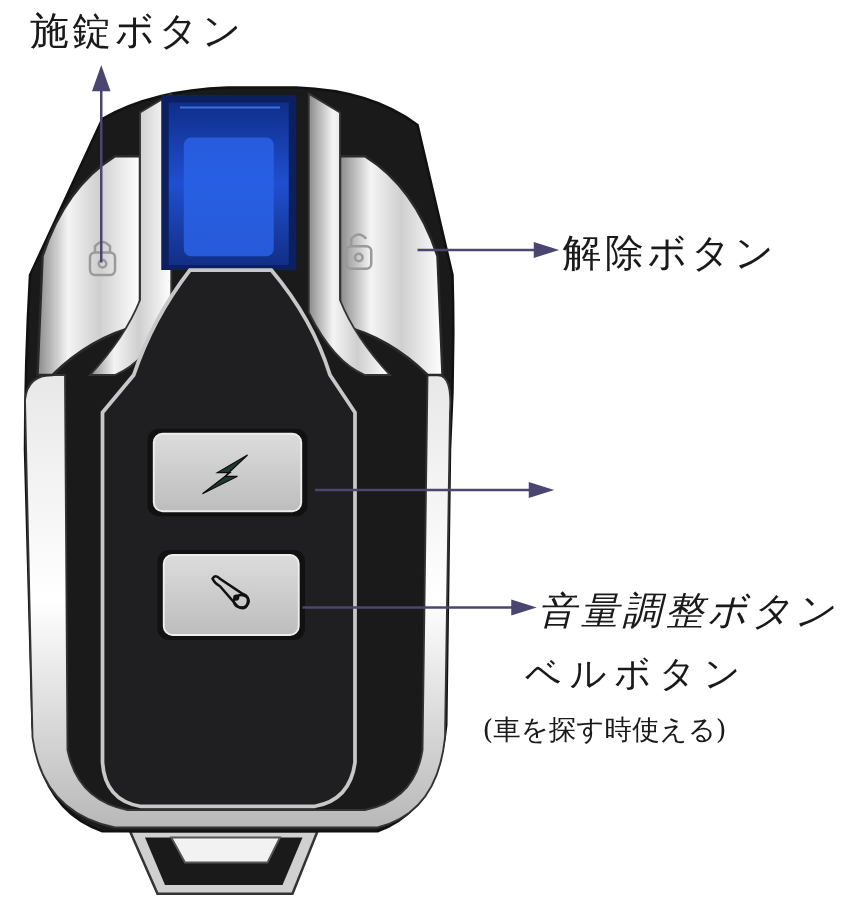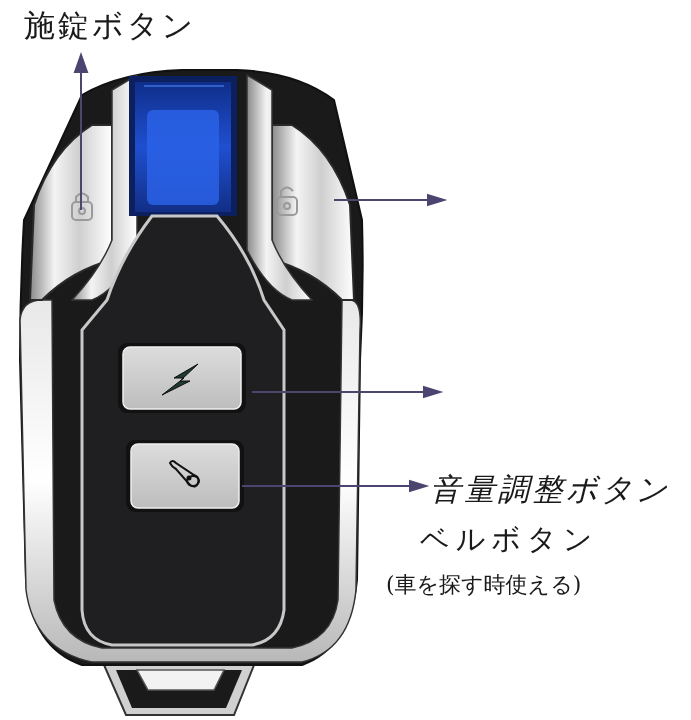--- a/index.html
+++ b/index.html
@@ -104,16 +104,17 @@
       <line x1="322" y1="200" x2="418" y2="200"></line>
       <polygon points="416,195 416,205 432,200"></polygon>
       <line x1="240" y1="392" x2="414" y2="392"></line>
       <polygon points="412,387 412,397 428,392"></polygon>
       <line x1="230" y1="486" x2="400" y2="486"></line>
       <polygon points="398,481 398,491 414,486"></polygon>
     </g>
   </svg>
 
   <div class="label lbl-lock">施錠ボタン</div>
+  <div class="label lbl-unlock">解除ボタン</div>
   <div class="label lbl-vol">音量調整ボタン</div>
   <div class="label lbl-bell2">ベルボタン</div>
   <div class="label lbl-find">(車を探す時使える)</div>
 </div>
 
 </body></html>

